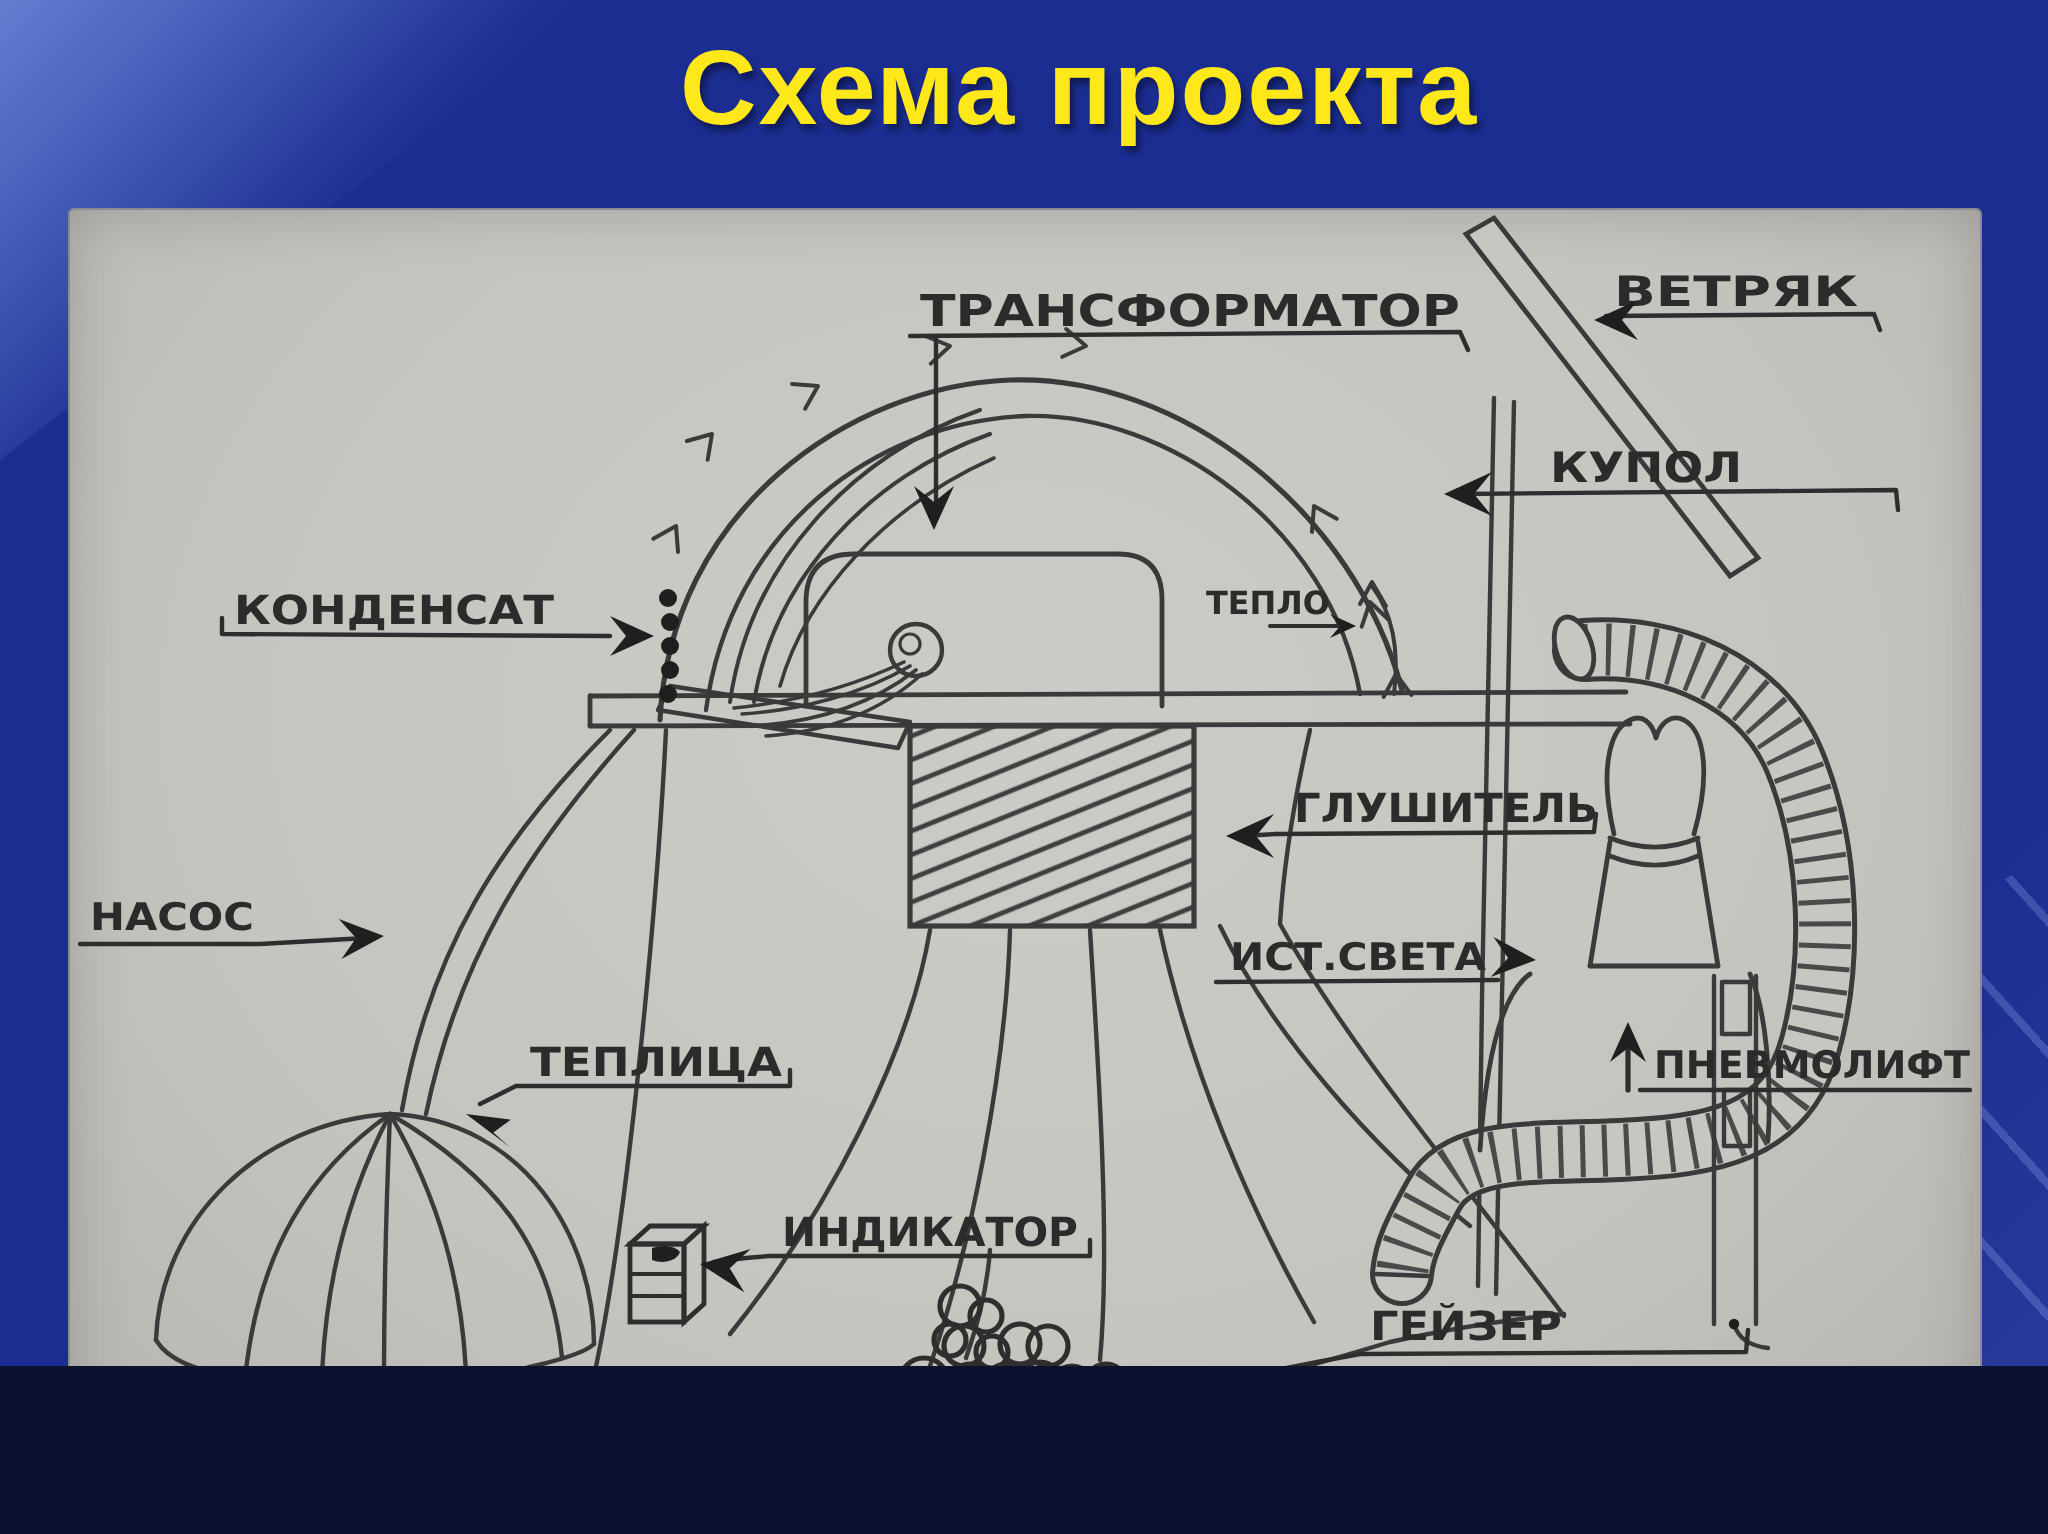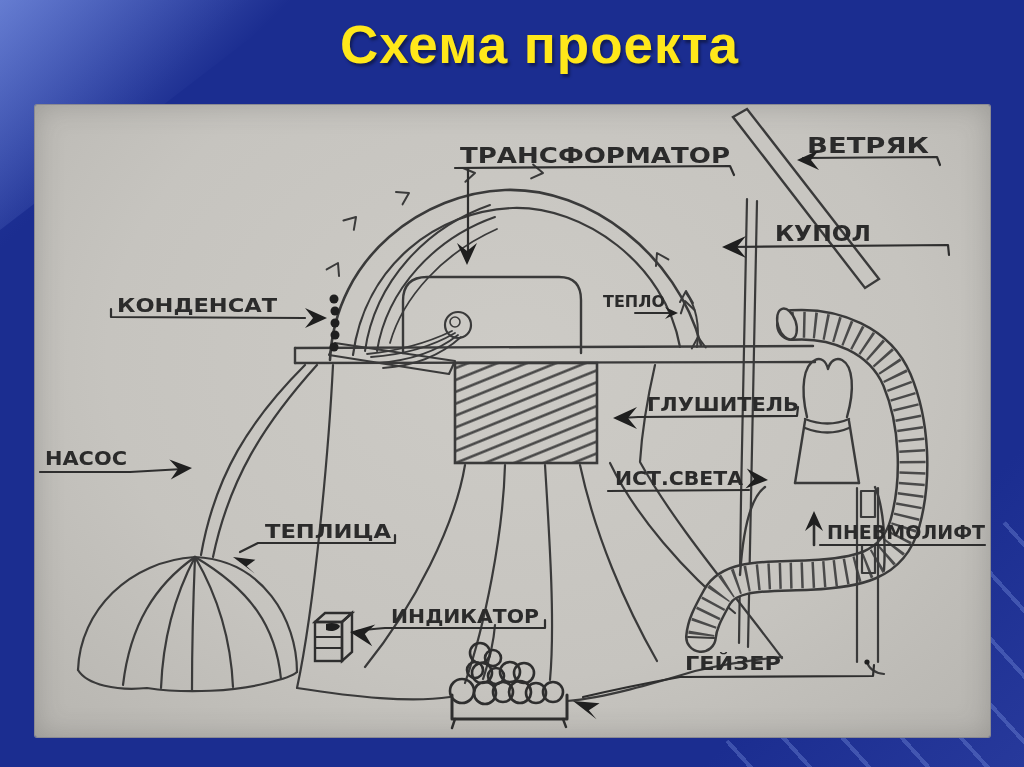--- a/index.html
+++ b/index.html
@@ -1,18 +1,18 @@
 <!DOCTYPE html>
 <html><head>
 <meta charset="utf-8">
 <style>
   html,body{margin:0;padding:0;background:#0d1130;}
   .slide{
     position:relative;
-    width:1024px;height:767px;
+    width:1024px;height:683px;
     background:#1b2d90;
     background:linear-gradient(135deg,#2a3fa5 0%,#1b2d90 14%,#1b2d90 82%,#27399b 100%);
     overflow:hidden;
     font-family:"Liberation Sans",sans-serif;
   }
   .corner-light{
     position:absolute;left:0;top:0;width:300px;height:230px;
     background:linear-gradient(135deg,rgba(150,175,245,.55),rgba(150,175,245,0) 55%);
     clip-path:polygon(0 0,100% 0,0 100%);
     pointer-events:none;

